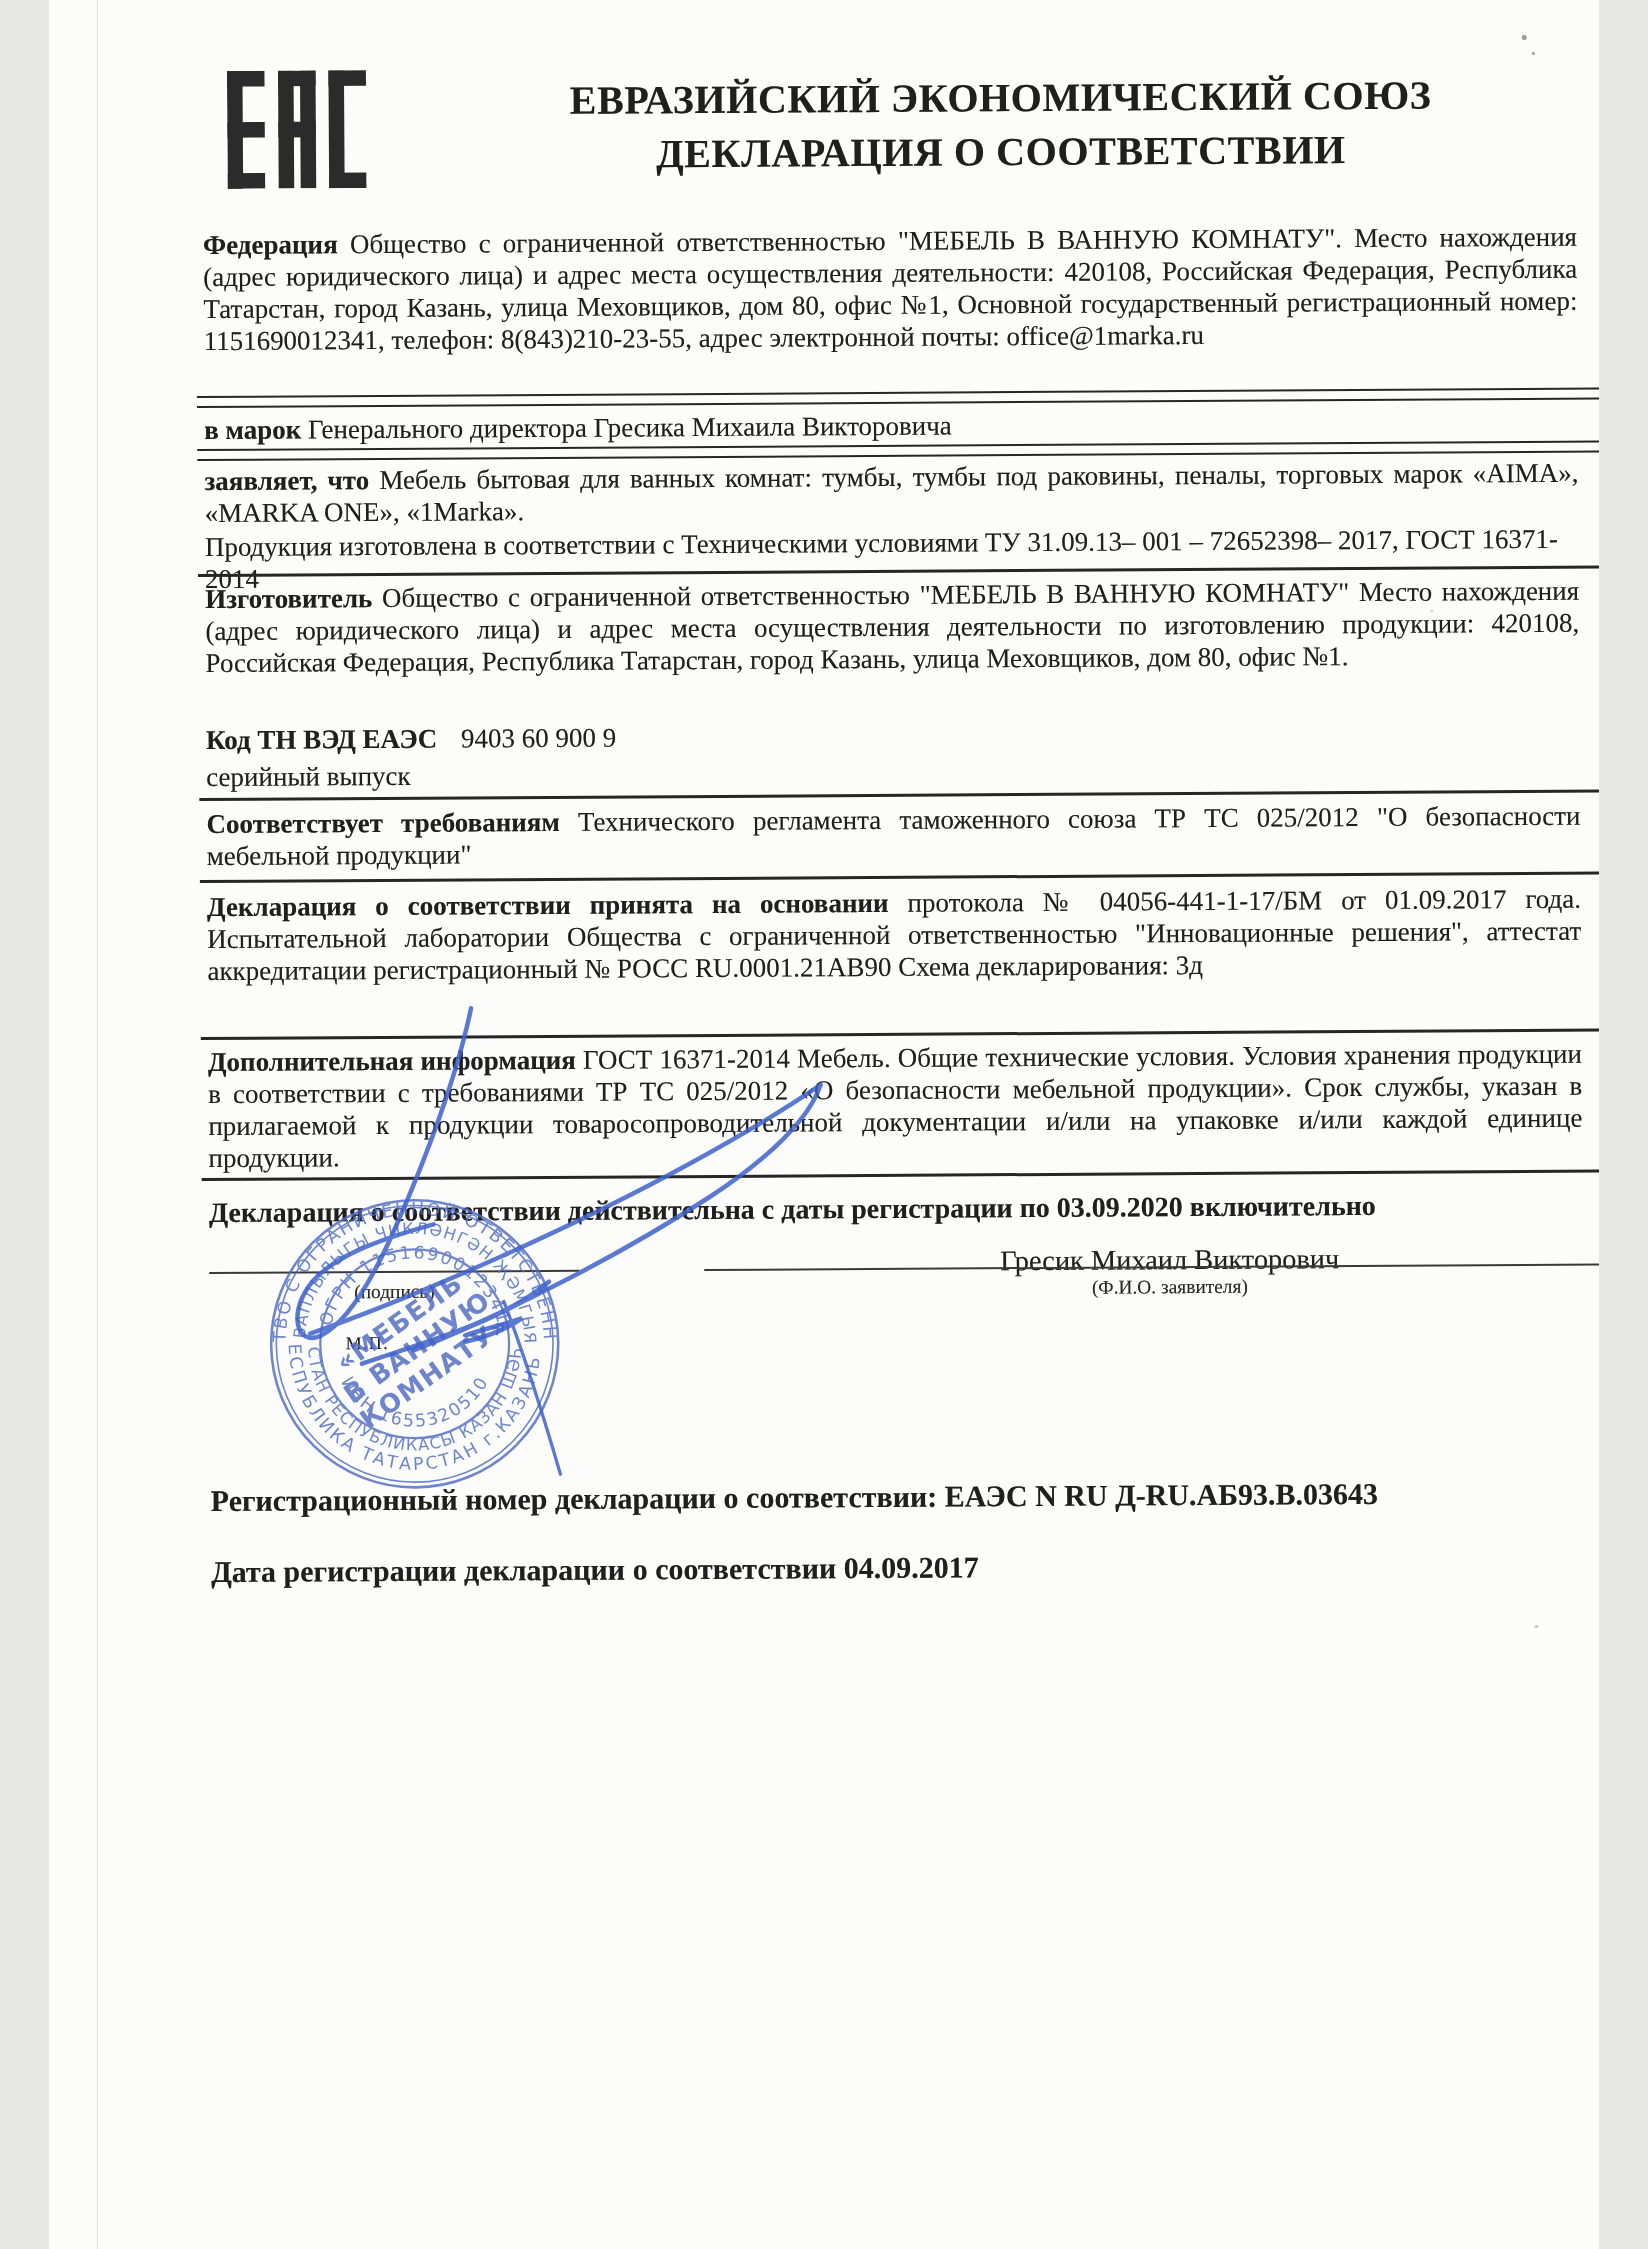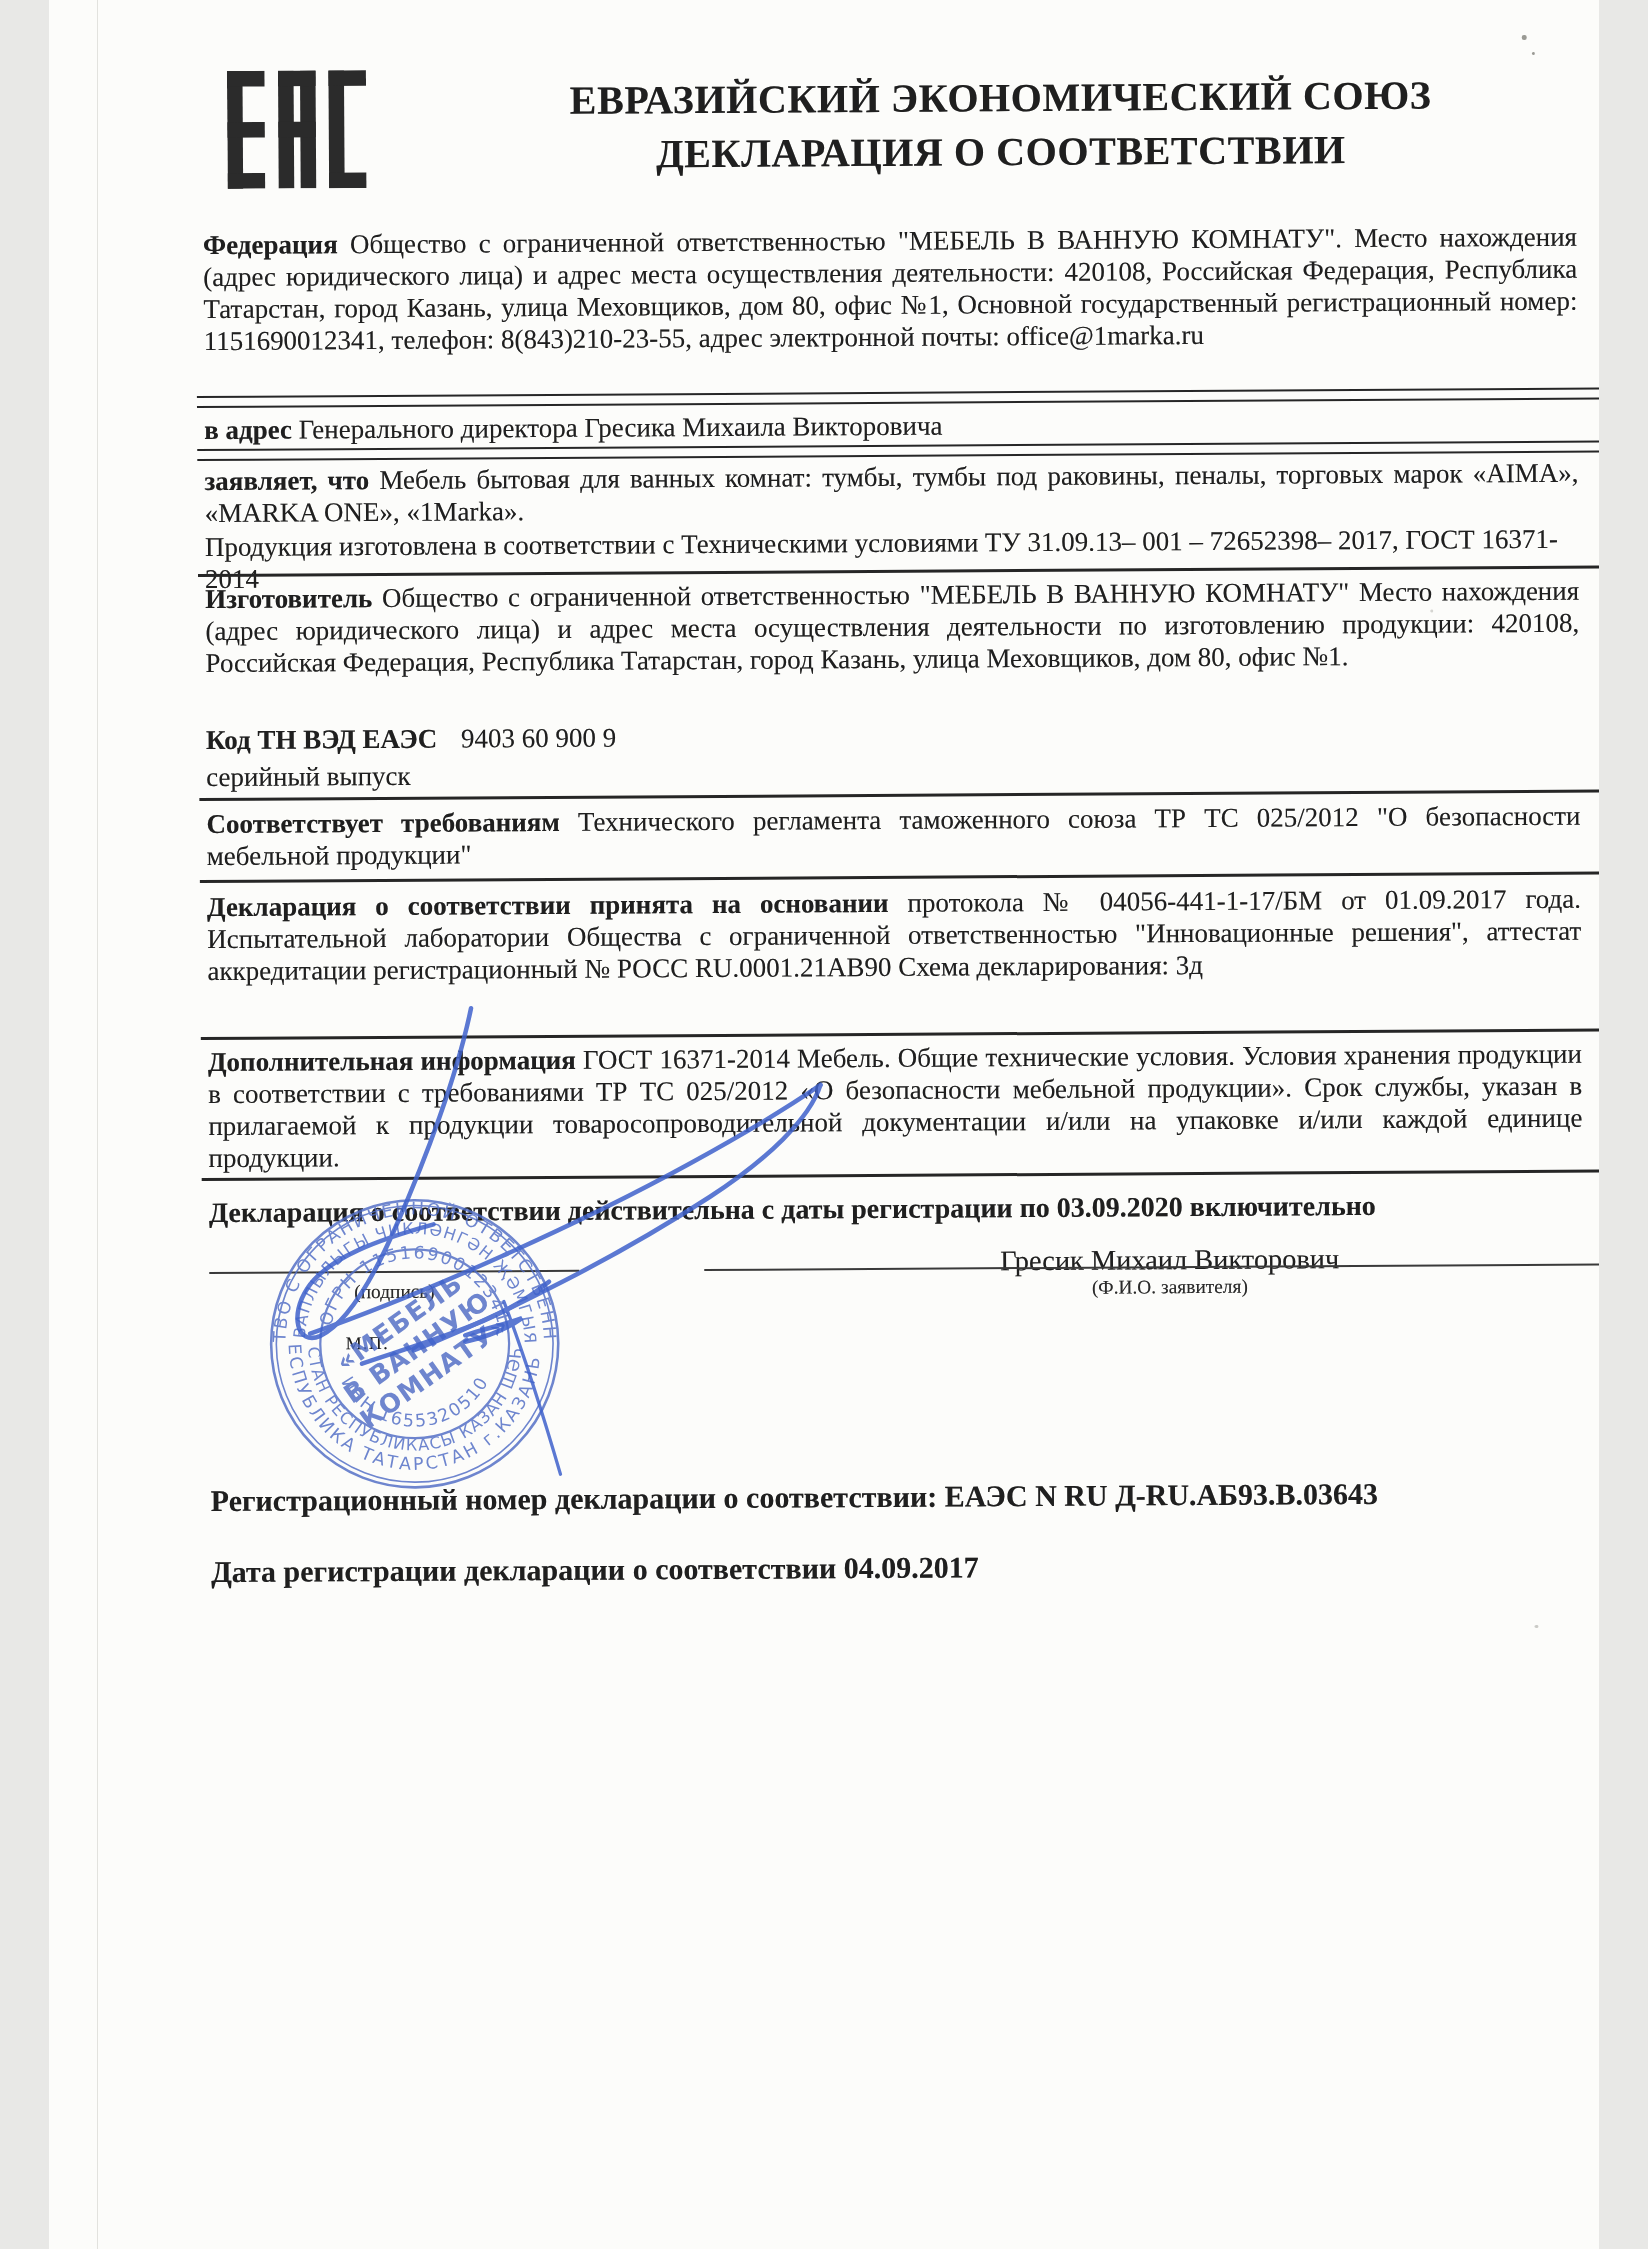--- a/index.html
+++ b/index.html
@@ -78,21 +78,21 @@
 
     <div class="abs bt ink" style="top:225px">
       <b>Федерация</b>
       <span>Общество с ограниченной ответственностью "МЕБЕЛЬ В ВАННУЮ КОМНАТУ". Место нахождения (адрес юридического лица) и адрес места осуществления деятельности: 420108, Российская Федерация, Республика Татарстан, город Казань, улица Меховщиков, дом 80, офис №1, Основной государственный регистрационный номер: 1151690012341, телефон: 8(843)210-23-55, адрес электронной почты: office@1marka.ru</span>
     </div>
 
     <div class="abs rule thin" style="top:392px"></div>
     <div class="abs rule thin" style="top:402px"></div>
 
     <div class="abs bt nojust ink" style="top:410px">
-      <b>в адрес</b>
+      <b>в марок</b>
       <span>Генерального директора Гресика Михаила Викторовича</span>
     </div>
 
     <div class="abs rule thin" style="top:445px"></div>
     <div class="abs rule thin" style="top:455px"></div>
 
     <div class="abs bt ink" style="top:461px">
       <b>заявляет, что</b>
       <span>Мебель бытовая для ванных комнат: тумбы, тумбы под раковины, пеналы, торговых марок «AIMA», «MARKA ONE», «1Marka».</span>
     </div>

